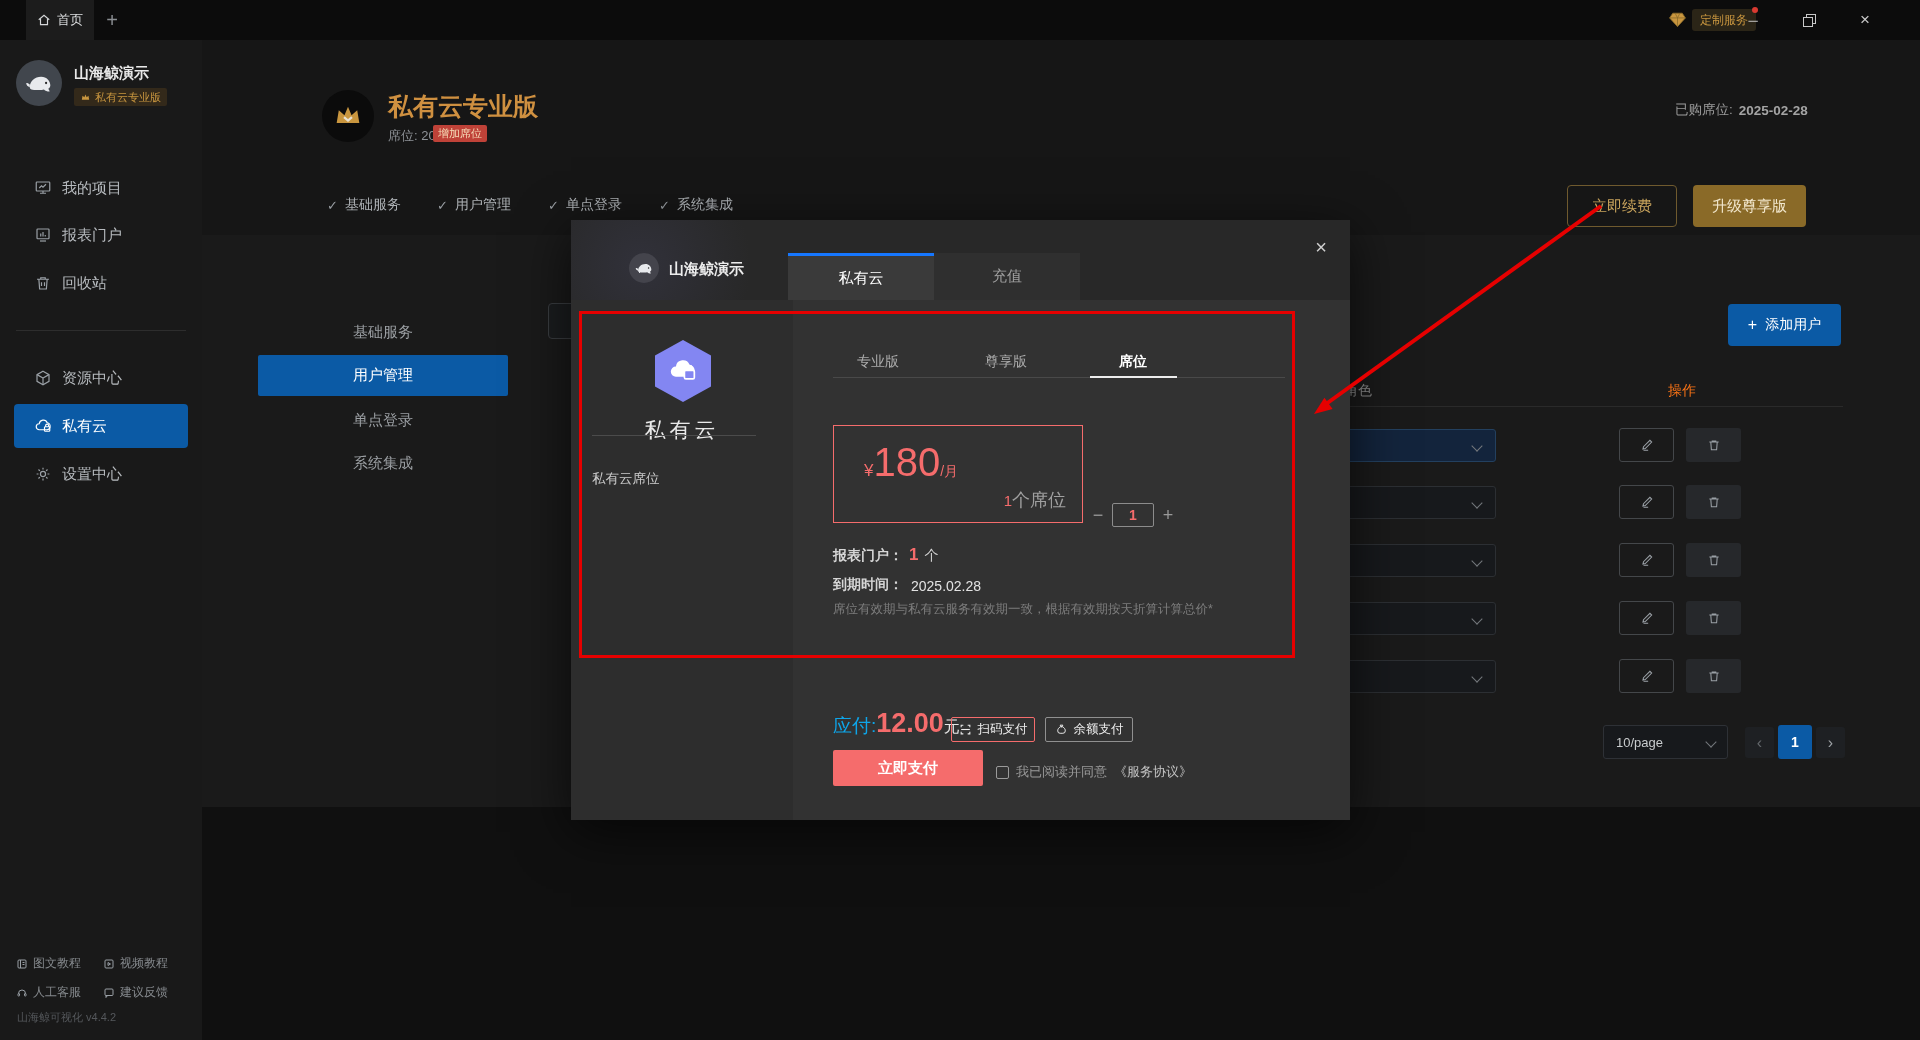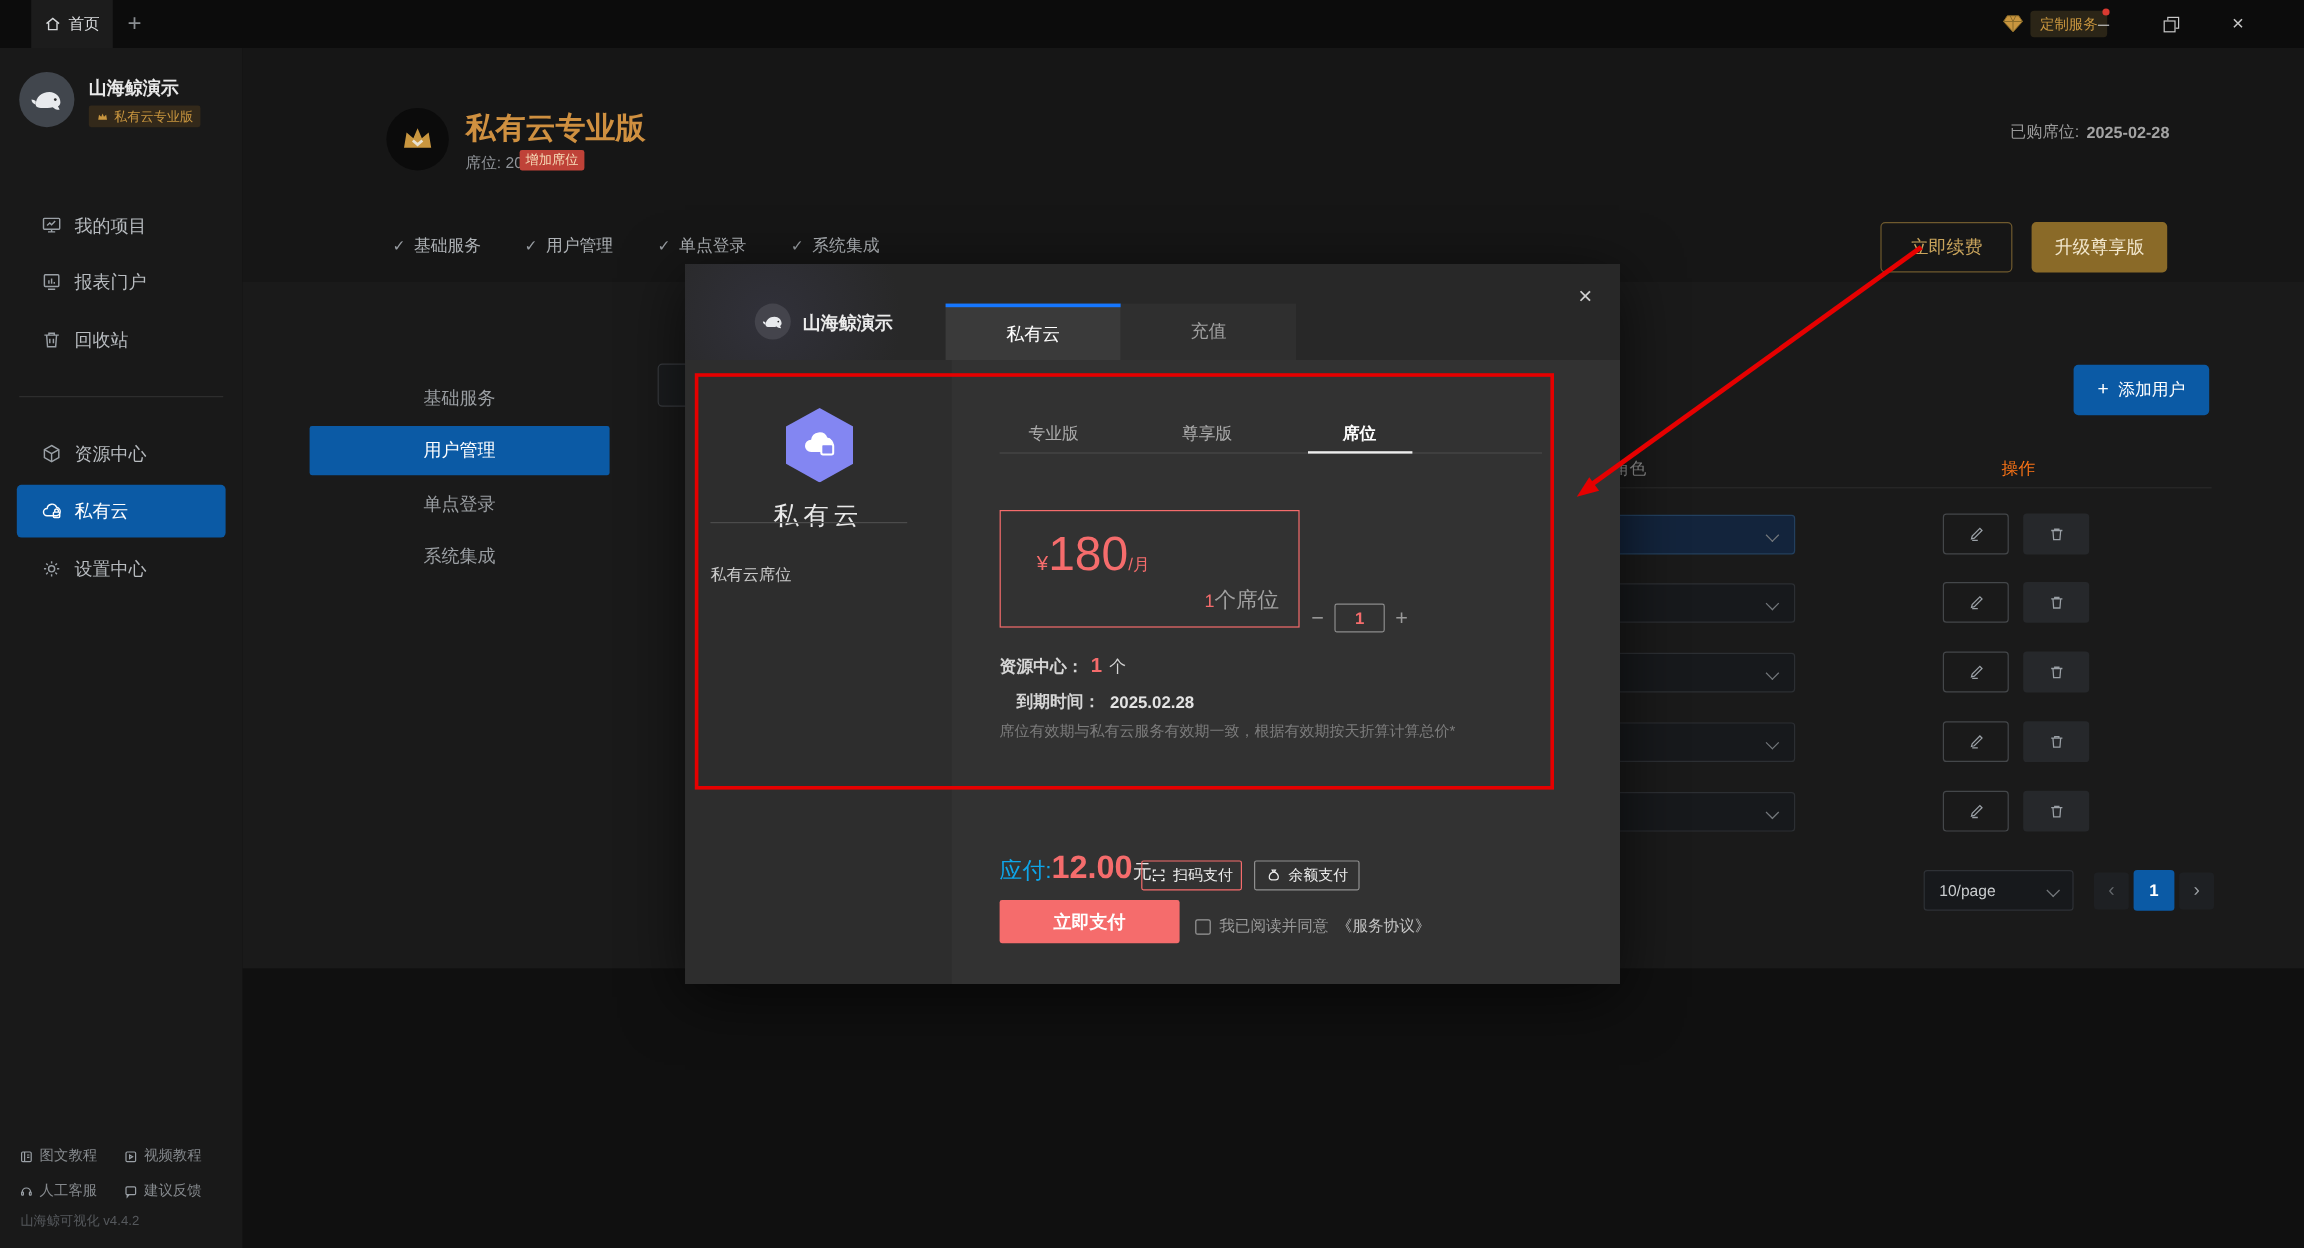--- a/index.html
+++ b/index.html
@@ -434,27 +434,27 @@
       <span>−</span>
     </div>
     <div class="abs cen" style="left:541px;top:283px;width:42px;height:24px;border:1px solid #8c8c8c;border-radius:2px">
       <span style="font-size:14px;font-weight:bold;color:#f56c6c">1</span>
     </div>
     <div class="abs cen" style="left:587px;top:283px;width:20px;height:24px;color:#9a9a9a;font-size:18px">
       <span>+</span>
     </div>
 
     <div class="abs flex" style="left:262px;top:325px;align-items:baseline;gap:6px">
-      <span style="font-size:14px;font-weight:bold;color:#d6d6d6">资源中心：</span>
+      <span style="font-size:14px;font-weight:bold;color:#d6d6d6">报表门户：</span>
       <span style="font-size:17px;font-weight:bold;color:#f56c6c">1</span>
       <span style="font-size:14px;color:#d6d6d6">个</span>
     </div>
-    <div class="abs flex" style="left:276px;top:356px;align-items:center;gap:8px">
+    <div class="abs flex" style="left:262px;top:356px;align-items:flex-end;gap:8px">
       <span style="font-size:14px;font-weight:bold;color:#d6d6d6">到期时间：</span>
-      <span style="font-size:14px;font-weight:bold;color:#e3e3e3">2025.02.28</span>
+      <span style="font-size:14px;font-weight:normal;color:#e3e3e3">2025.02.28</span>
     </div>
     <div class="abs" style="left:262px;top:381px;width:440px;font-size:12.5px;color:#7c7c7c">席位有效期与私有云服务有效期一致，根据有效期按天折算计算总价*</div>
 
     <div class="abs flex" style="left:262px;top:490px;align-items:baseline">
       <span style="font-size:19px;color:#0ea5e9">应付:</span>
       <span style="font-size:27px;font-weight:bold;color:#f56c6c;line-height:1">12.00</span>
       <span style="font-size:16px;color:#e6e6e6">元</span>
     </div>
     <div class="abs paybtn" style="left:380px;top:497px;width:84px;border:1px solid #f56c6c">
       <span>

